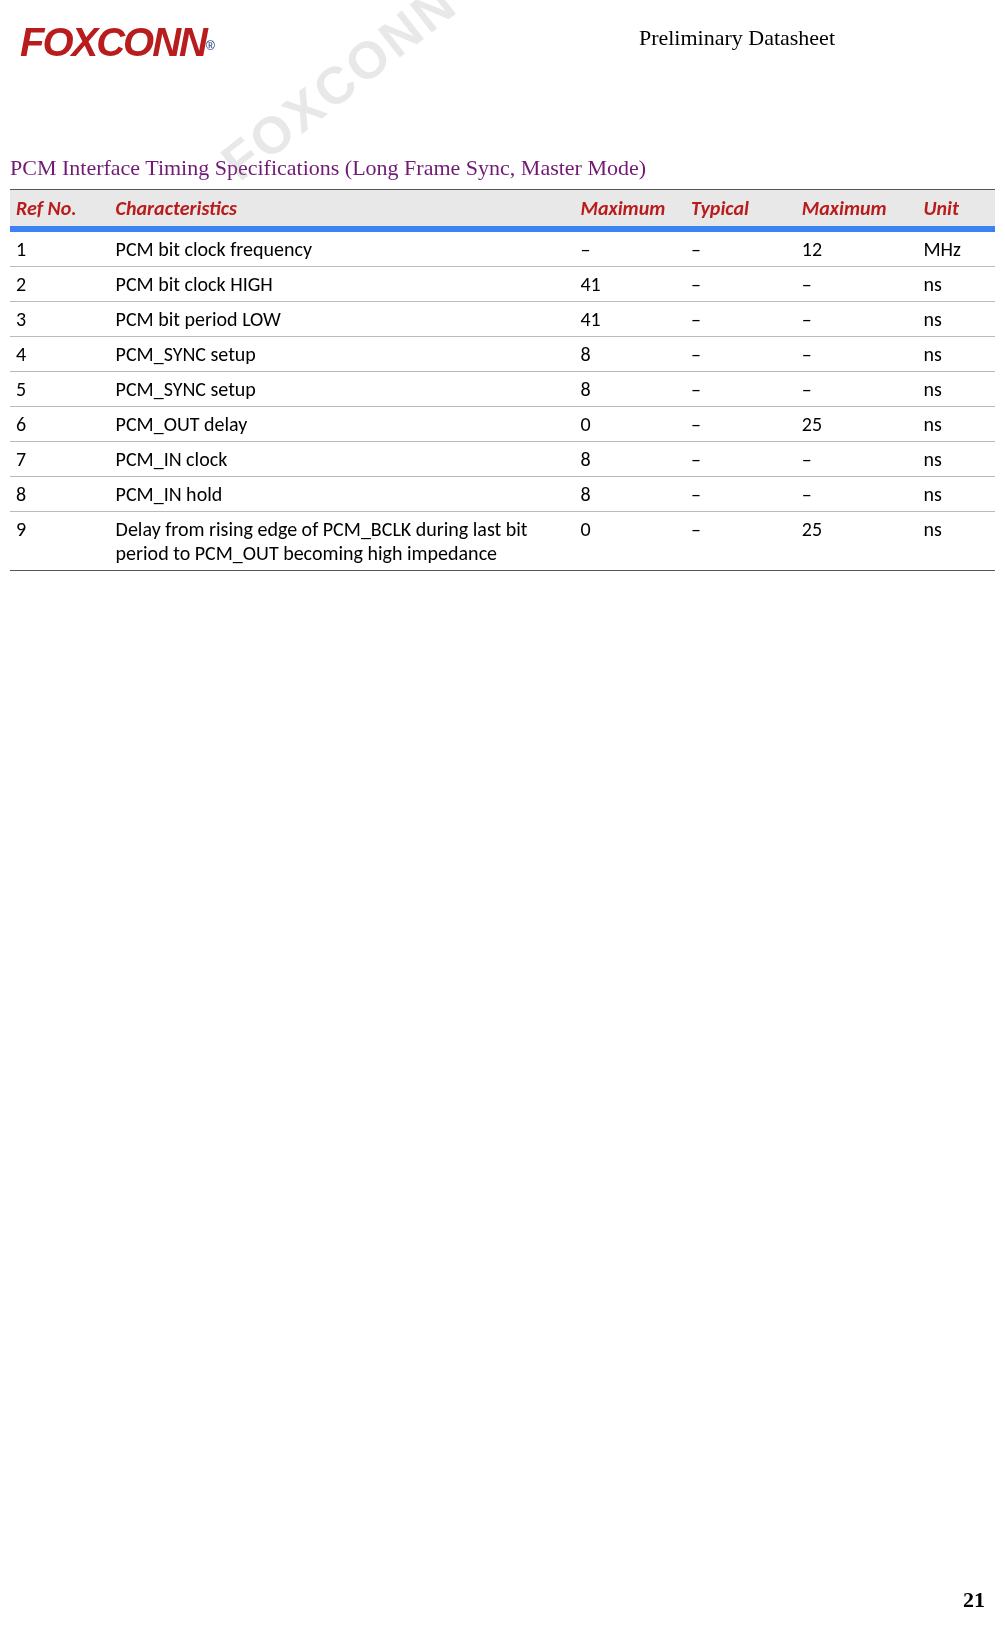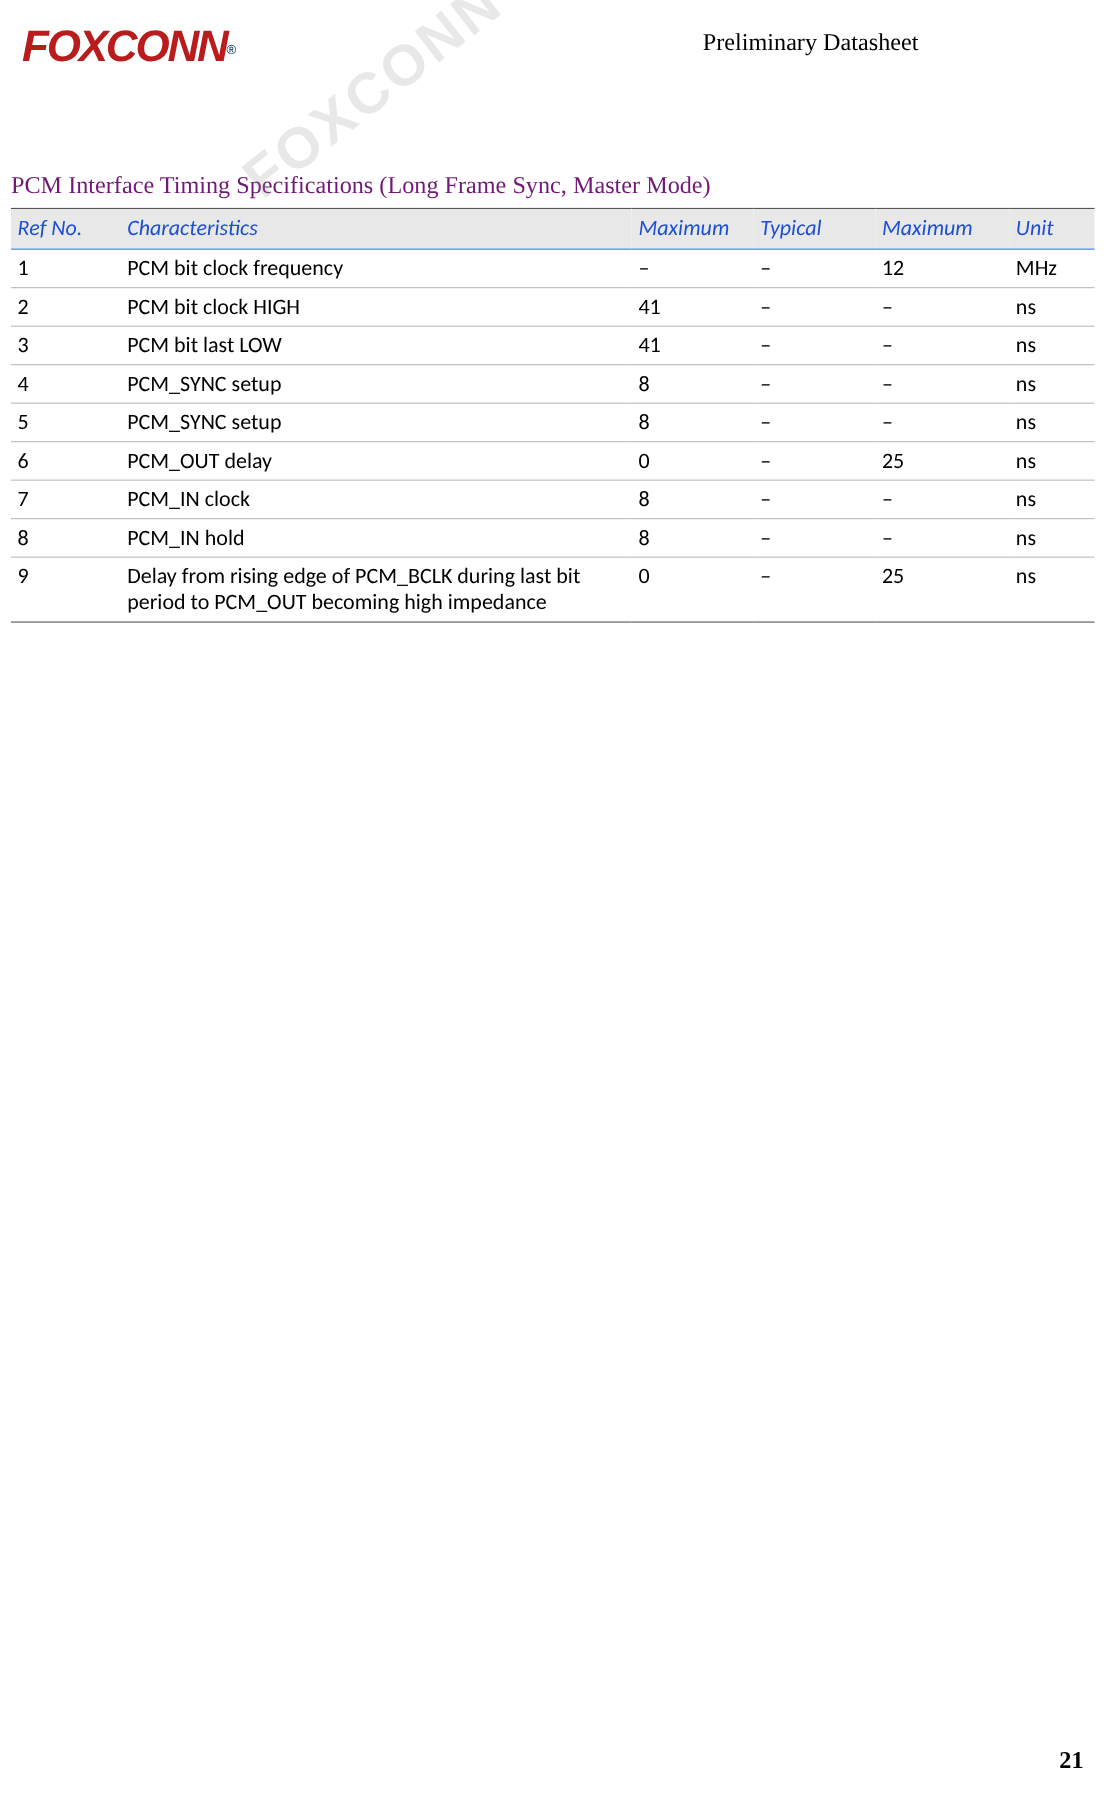--- a/index.html
+++ b/index.html
@@ -89,26 +89,26 @@
       font-family: Calibri, Arial, sans-serif;
       font-size: 20px;
       position: relative;
       z-index: 2;
     }
     table.spec-table thead tr {
       background: #e8e8e8;
     }
     table.spec-table th {
       text-align: left;
-      font-weight: normal;
+      font-weight: bold;
       font-style: italic;
       padding: 6px 6px;
-      color: #1d4ed8;
+      color: #b91c1c;
       border-top: 1px solid #555;
-      border-bottom: 1px solid #3b82f6;
+      border-bottom: 6px solid #3b82f6;
     }
     table.spec-table td {
       padding: 5px 6px;
       color: #000;
       border-bottom: 1px solid #bbb;
       vertical-align: top;
     }
     table.spec-table tbody tr:last-child td {
       border-bottom: 1px solid #555;
     }
@@ -167,21 +167,21 @@
         <tr>
           <td>2</td>
           <td>PCM bit clock HIGH</td>
           <td>41</td>
           <td>–</td>
           <td>–</td>
           <td>ns</td>
         </tr>
         <tr>
           <td>3</td>
-          <td>PCM bit last LOW</td>
+          <td>PCM bit period LOW</td>
           <td>41</td>
           <td>–</td>
           <td>–</td>
           <td>ns</td>
         </tr>
         <tr>
           <td>4</td>
           <td>PCM_SYNC setup</td>
           <td>8</td>
           <td>–</td>

